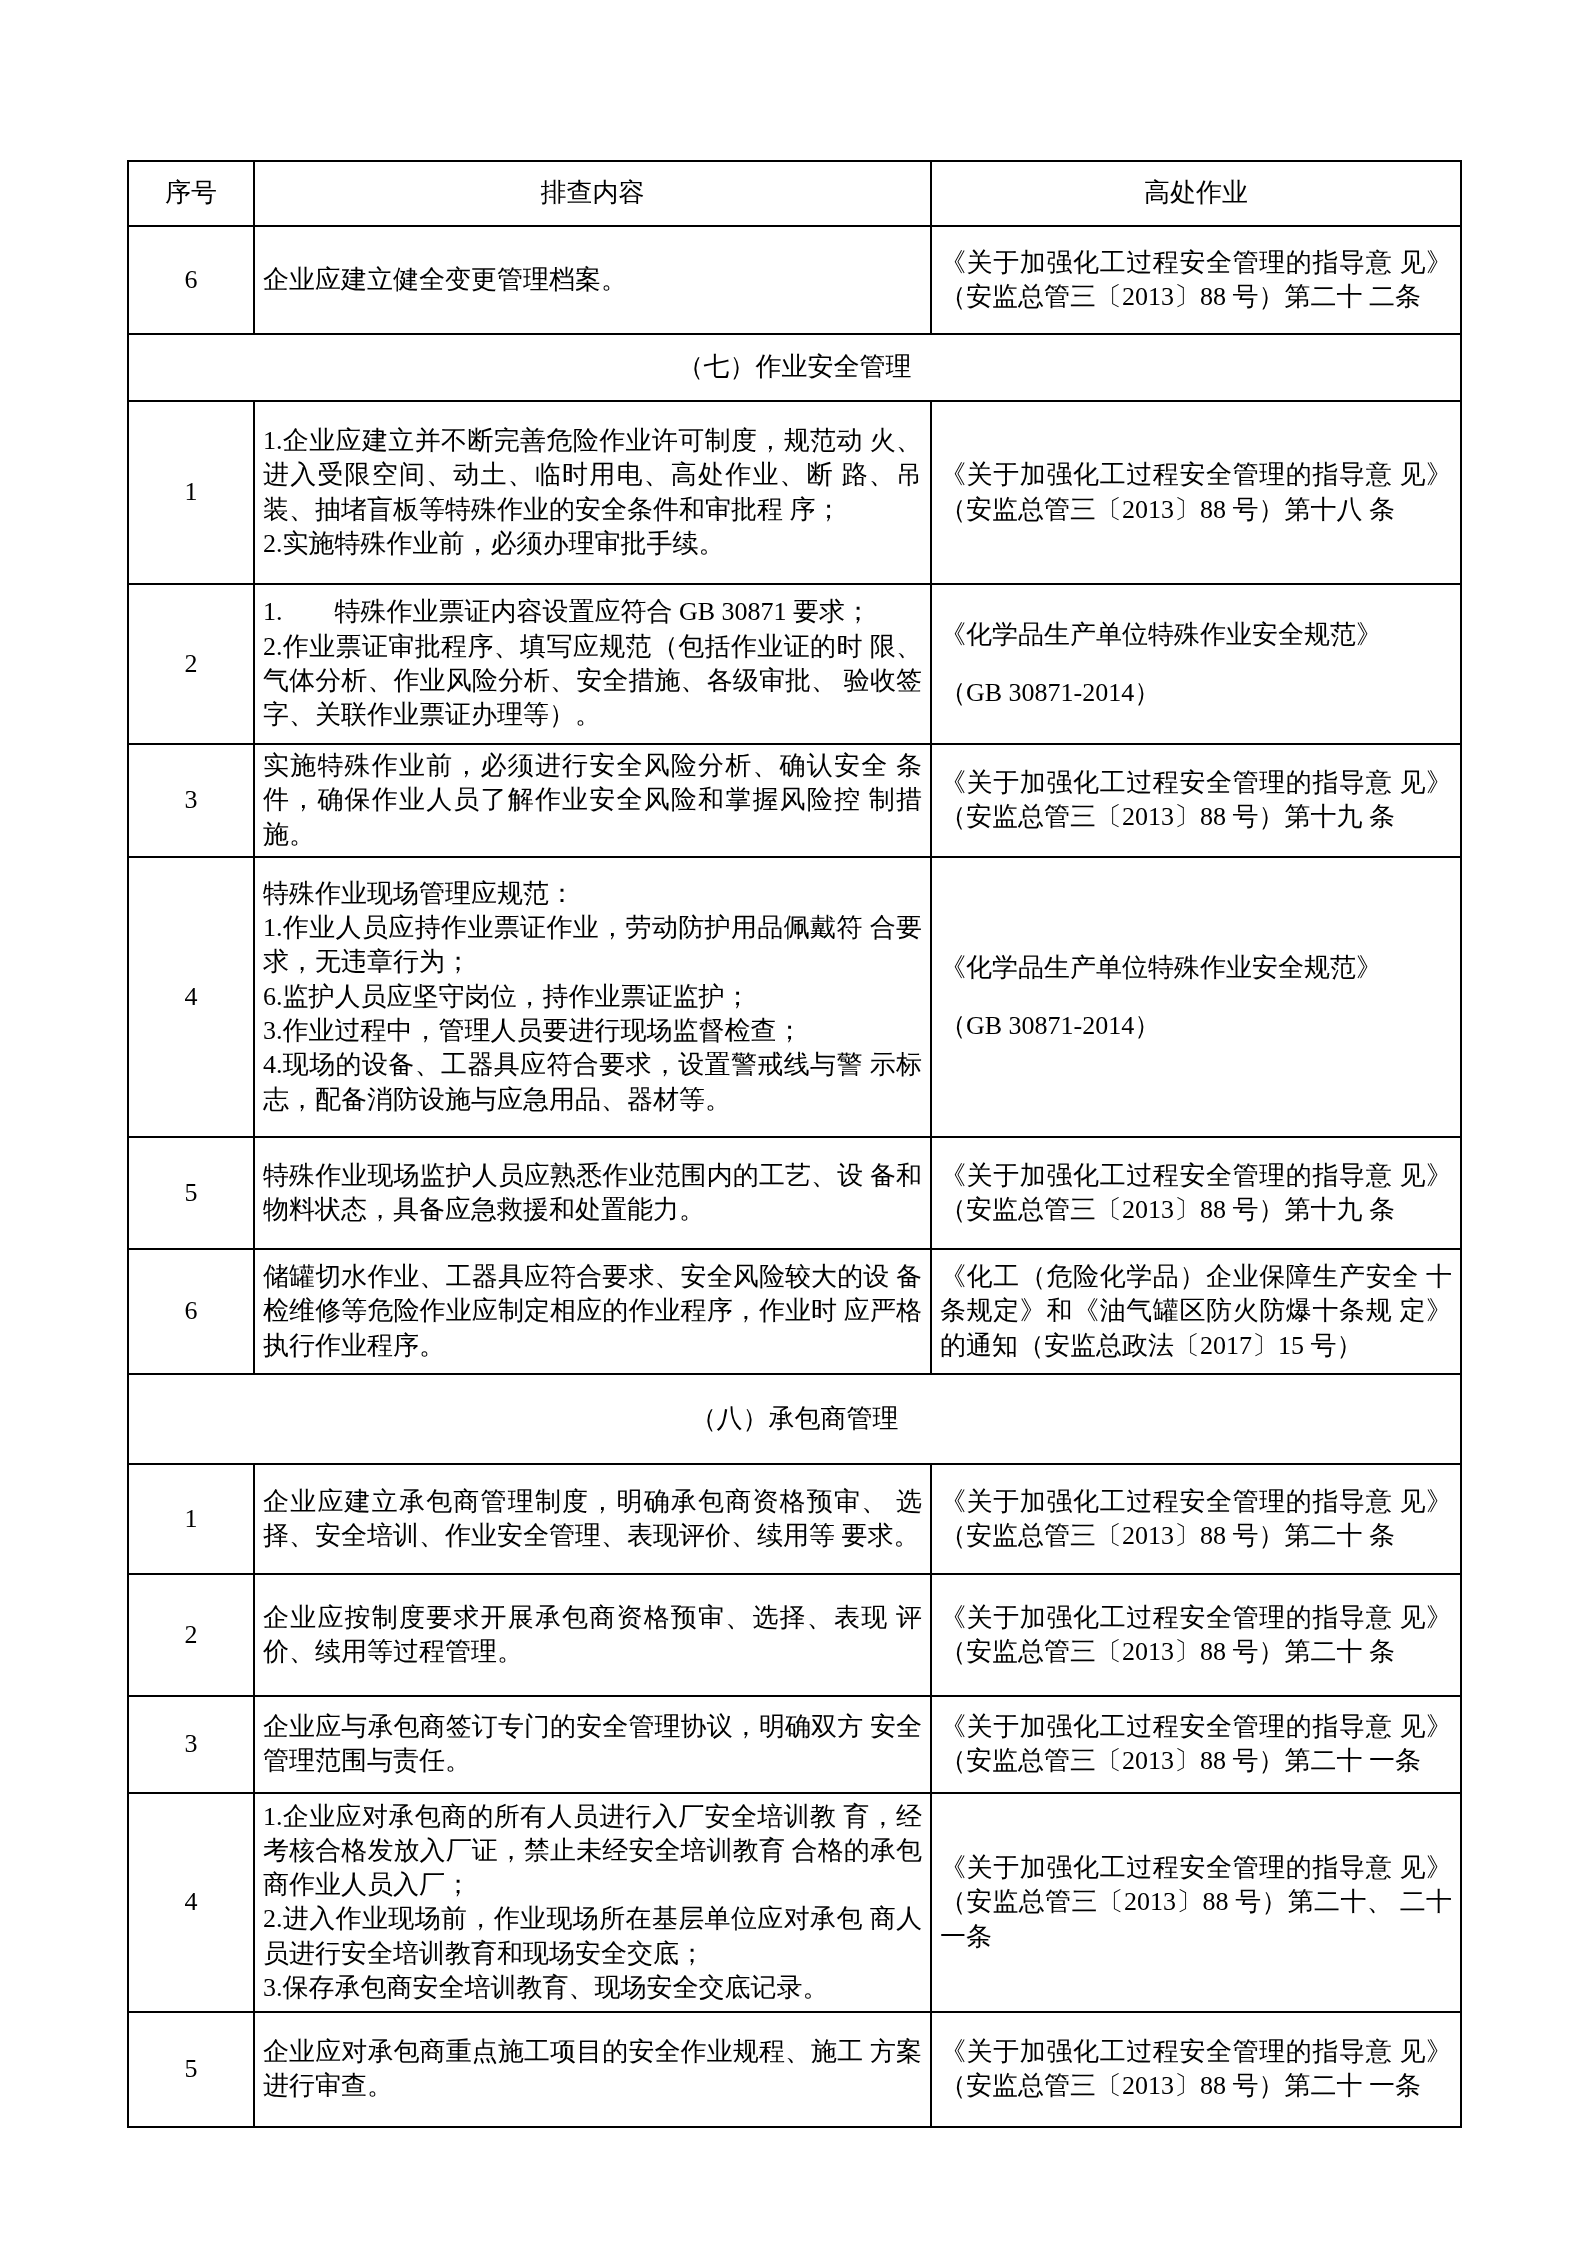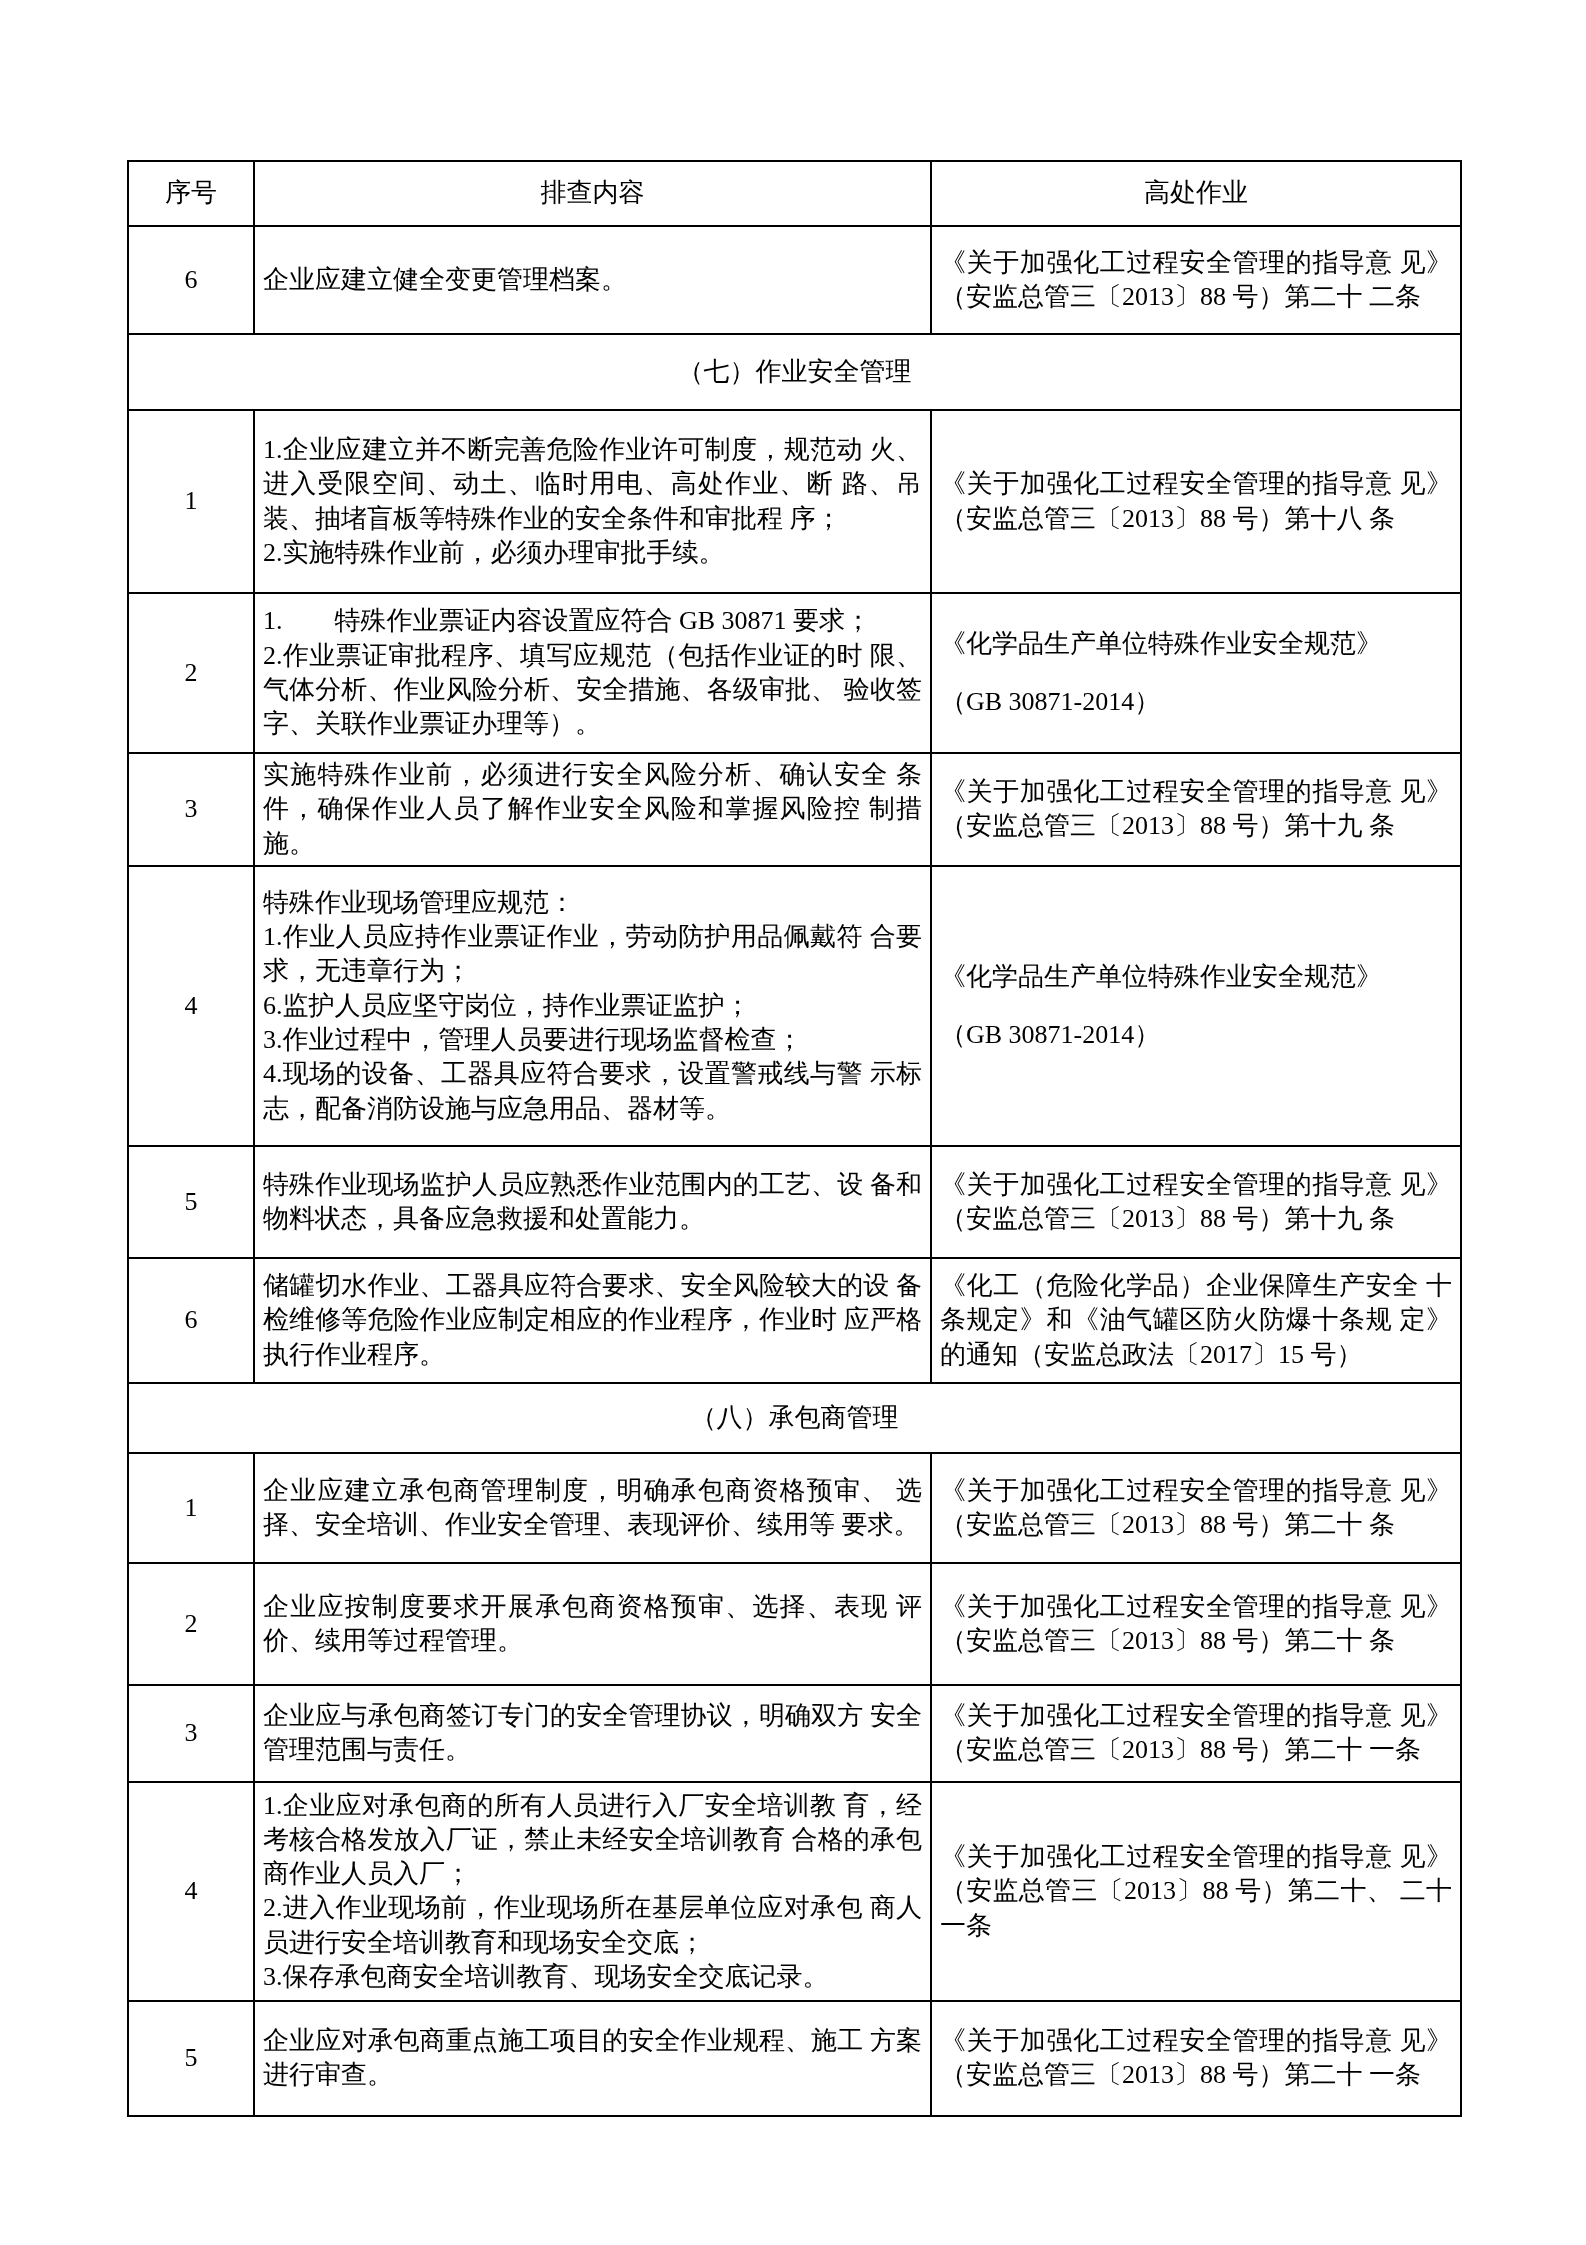--- a/index.html
+++ b/index.html
@@ -70,21 +70,21 @@
     <tr style="height:108px">
       <td class="num-cell">6</td>
       <td class="content-cell">
         <p>企业应建立健全变更管理档案。</p>
       </td>
       <td class="basis-cell">
         <p>《关于加强化工过程安全管理的指导意 见》（安监总管三〔2013〕88 号）第二十 二条</p>
       </td>
     </tr>
 
-    <tr style="height:76px">
+    <tr style="height:67px">
       <td class="section-cell" colspan="3">（七）作业安全管理</td>
     </tr>
 
     <tr style="height:183px">
       <td class="num-cell">1</td>
       <td class="content-cell">
         <p>1.企业应建立并不断完善危险作业许可制度，规范动 火、进入受限空间、动土、临时用电、高处作业、断 路、吊装、抽堵盲板等特殊作业的安全条件和审批程 序；</p>
         <p>2.实施特殊作业前，必须办理审批手续。</p>
       </td>
       <td class="basis-cell">
@@ -142,21 +142,21 @@
     <tr style="height:125px">
       <td class="num-cell">6</td>
       <td class="content-cell">
         <p>储罐切水作业、工器具应符合要求、安全风险较大的设 备检维修等危险作业应制定相应的作业程序，作业时 应严格执行作业程序。</p>
       </td>
       <td class="basis-cell">
         <p>《化工（危险化学品）企业保障生产安全 十条规定》和《油气罐区防火防爆十条规 定》的通知（安监总政法〔2017〕15 号）</p>
       </td>
     </tr>
 
-    <tr style="height:70px">
+    <tr style="height:90px">
       <td class="section-cell" colspan="3">（八）承包商管理</td>
     </tr>
 
     <tr style="height:110px">
       <td class="num-cell">1</td>
       <td class="content-cell">
         <p>企业应建立承包商管理制度，明确承包商资格预审、 选择、安全培训、作业安全管理、表现评价、续用等 要求。</p>
       </td>
       <td class="basis-cell">
         <p>《关于加强化工过程安全管理的指导意 见》（安监总管三〔2013〕88 号）第二十 条</p>

